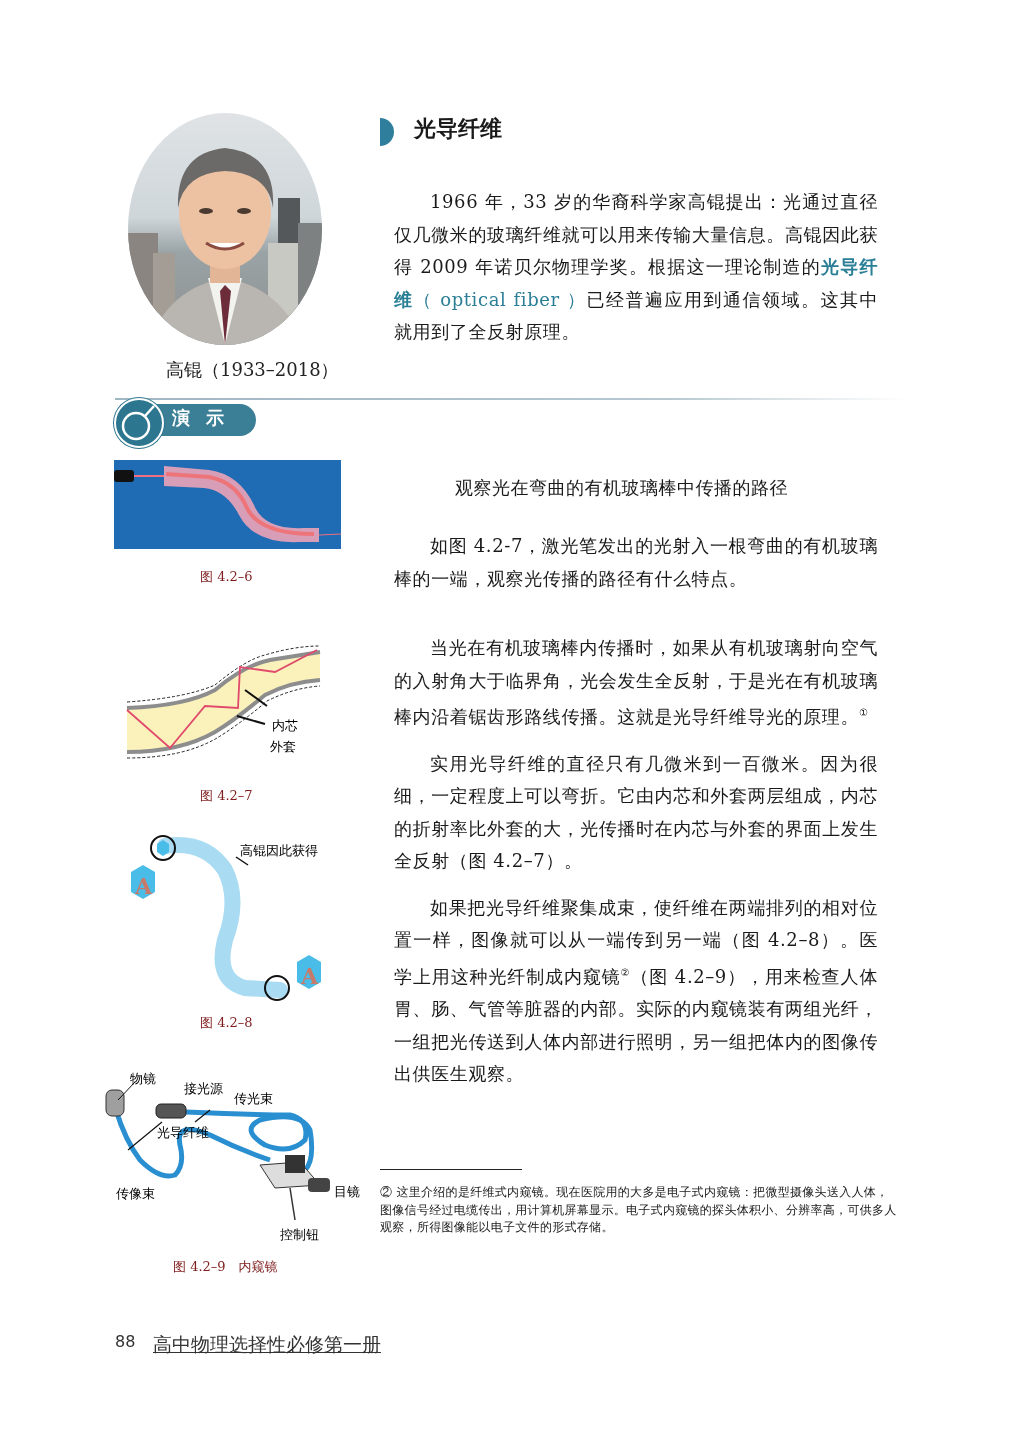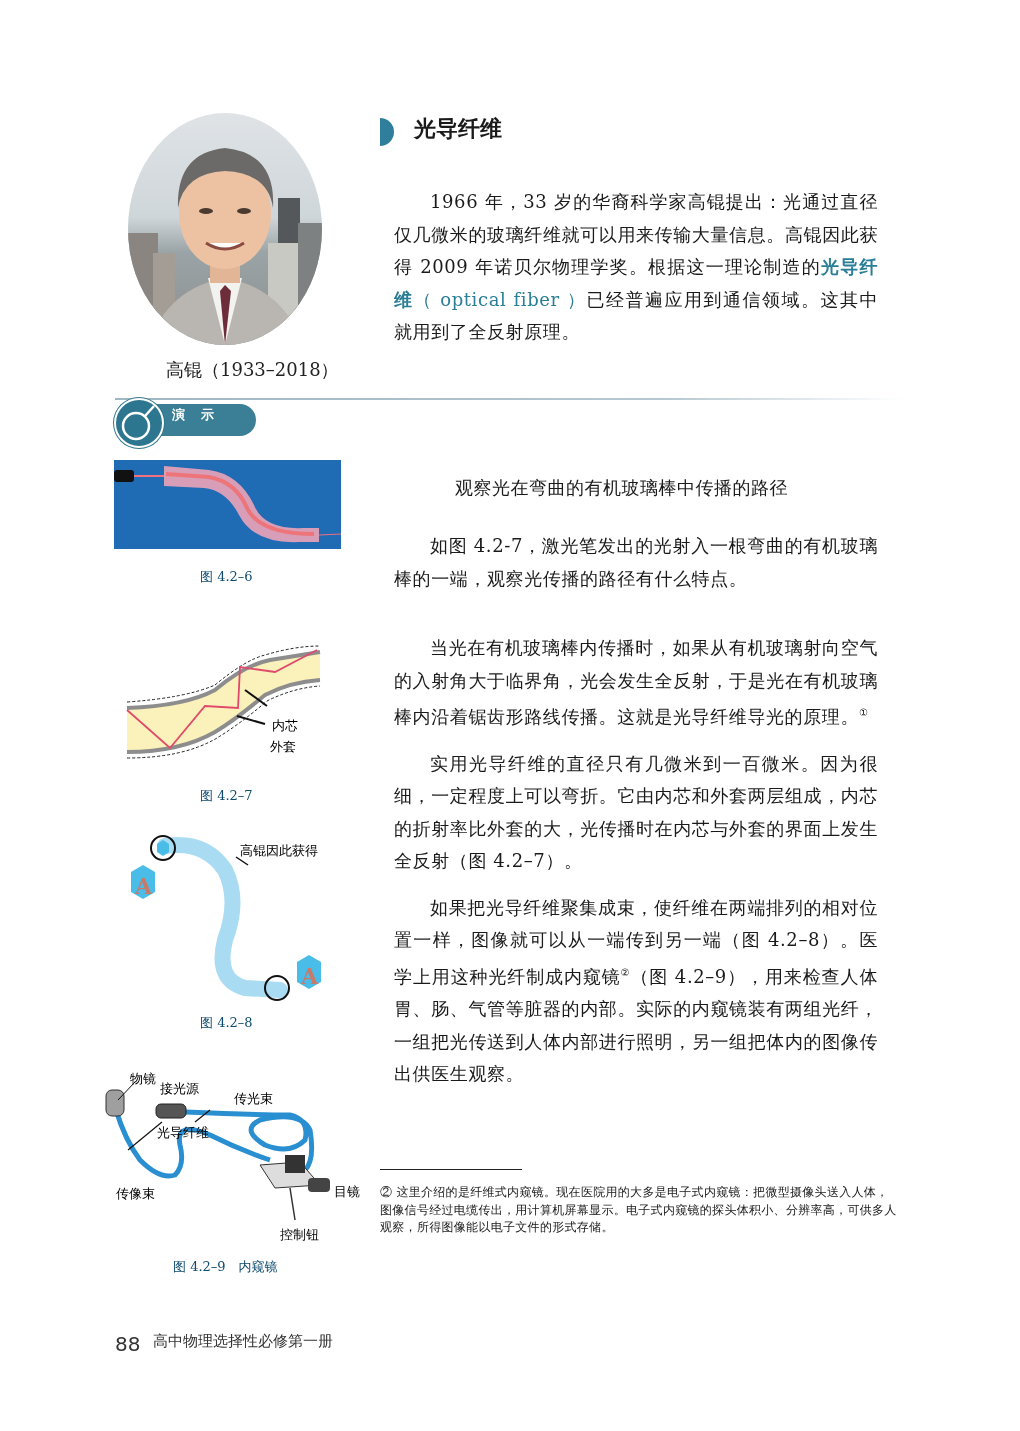--- a/index.html
+++ b/index.html
@@ -23,32 +23,32 @@
   .hl { color:#2a7e96; font-weight:bold; }
   .hl-en { color:#2a7e96; }
 
   
   .rule { left:115px; top:398px; width:790px; height:2px;
     background:linear-gradient(90deg,#9fb6c3 0%,#b7c8d1 70%,rgba(255,255,255,0) 100%); }
   .banner-pill { left:150px; top:404px; width:106px; height:32px; background:#3a7f96;
     border-radius:0 16px 16px 0; }
   .banner-circle { left:114px; top:398px; width:46px; height:46px; border-radius:50%;
     background:#2d7690; border:2px solid #fff; box-shadow:0 0 0 1px #2d7690; }
-  .banner-text { left:172px; top:406px; font-size:13px; color:#fff; letter-spacing:16px; font-weight:bold; }
+  .banner-text { left:172px; top:406px; font-size:18px; color:#fff; letter-spacing:16px; font-weight:bold; }
 
   .demo-title { left:455px; top:458px; font-size:18px; letter-spacing:0.5px;margin-top:18px; }
 
-  .fig-cap { font-size:13px; color:#0c4a6e; }
+  .fig-cap { font-size:13px; color:#7f1d1d; }
 
   .footnote-rule { left:380px; top:1169px; width:142px; height:1px; background:#222; }
   .footnotes { left:380px; top:1184px; width:520px; font-size:12px; line-height:17.5px; letter-spacing:0.3px; }
   .footnotes div { margin:0; }
 
-  .pagenum { left:115px; top:1332px; font-size:20px; color:#333; }
-  .booktitle { left:153px; top:1332px; font-size:15px; color:#333; }
+  .pagenum { left:115px; top:1332px; font-size:16px; color:#333; }
+  .booktitle { left:153px; top:1332px; font-size:19px; color:#333;text-decoration:underline; }
 
   .label { font-size:13px; color:#000000; white-space:nowrap; }
 </style>
 </head>
 <body>
 
 <div class="abs portrait">
   <svg width="194" height="232" viewBox="0 0 194 232">
 
     <rect x="0" y="120" width="30" height="112" fill="#8a8580"></rect>
@@ -153,21 +153,21 @@
     <path d="M160 95 L200 92 L220 115 L175 118 Z" fill="#ddd" stroke="#333"></path>
     <rect x="185" y="85" width="20" height="18" fill="#333"></rect>
     <rect x="208" y="108" width="22" height="14" rx="4" fill="#444"></rect>
     <line x1="190" y1="118" x2="195" y2="150" stroke="#333" stroke-width="1.5"></line>
     <line x1="35" y1="12" x2="18" y2="30" stroke="#111" stroke-width="1"></line>
     <line x1="62" y1="52" x2="28" y2="80" stroke="#111" stroke-width="1.2"></line>
     <line x1="95" y1="52" x2="110" y2="40" stroke="#111" stroke-width="1.2"></line>
   </svg>
 </div>
 <div class="abs label sans" style="left:130px;top:1070px;">物镜</div>
-<div class="abs label sans" style="left:160px;top:1080px;">接光源</div>
+<div class="abs label sans" style="left:184px;top:1080px;">接光源</div>
 <div class="abs label sans" style="left:234px;top:1090px;">传光束</div>
 <div class="abs label sans" style="left:157px;top:1124px;">光导纤维</div>
 <div class="abs label sans" style="left:116px;top:1185px;">传像束</div>
 <div class="abs label sans" style="left:334px;top:1183px;">目镜</div>
 <div class="abs label sans" style="left:280px;top:1226px;">控制钮</div>
 <div class="abs fig-cap" style="left:173px;top:1258px;">图 4.2–9　内窥镜</div>
 
 <div class="abs footnote-rule"></div>
 <div class="abs footnotes">
   <div>② 这里介绍的是纤维式内窥镜。现在医院用的大多是电子式内窥镜：把微型摄像头送入人体，图像信号经过电缆传出，用计算机屏幕显示。电子式内窥镜的探头体积小、分辨率高，可供多人观察，所得图像能以电子文件的形式存储。</div>

